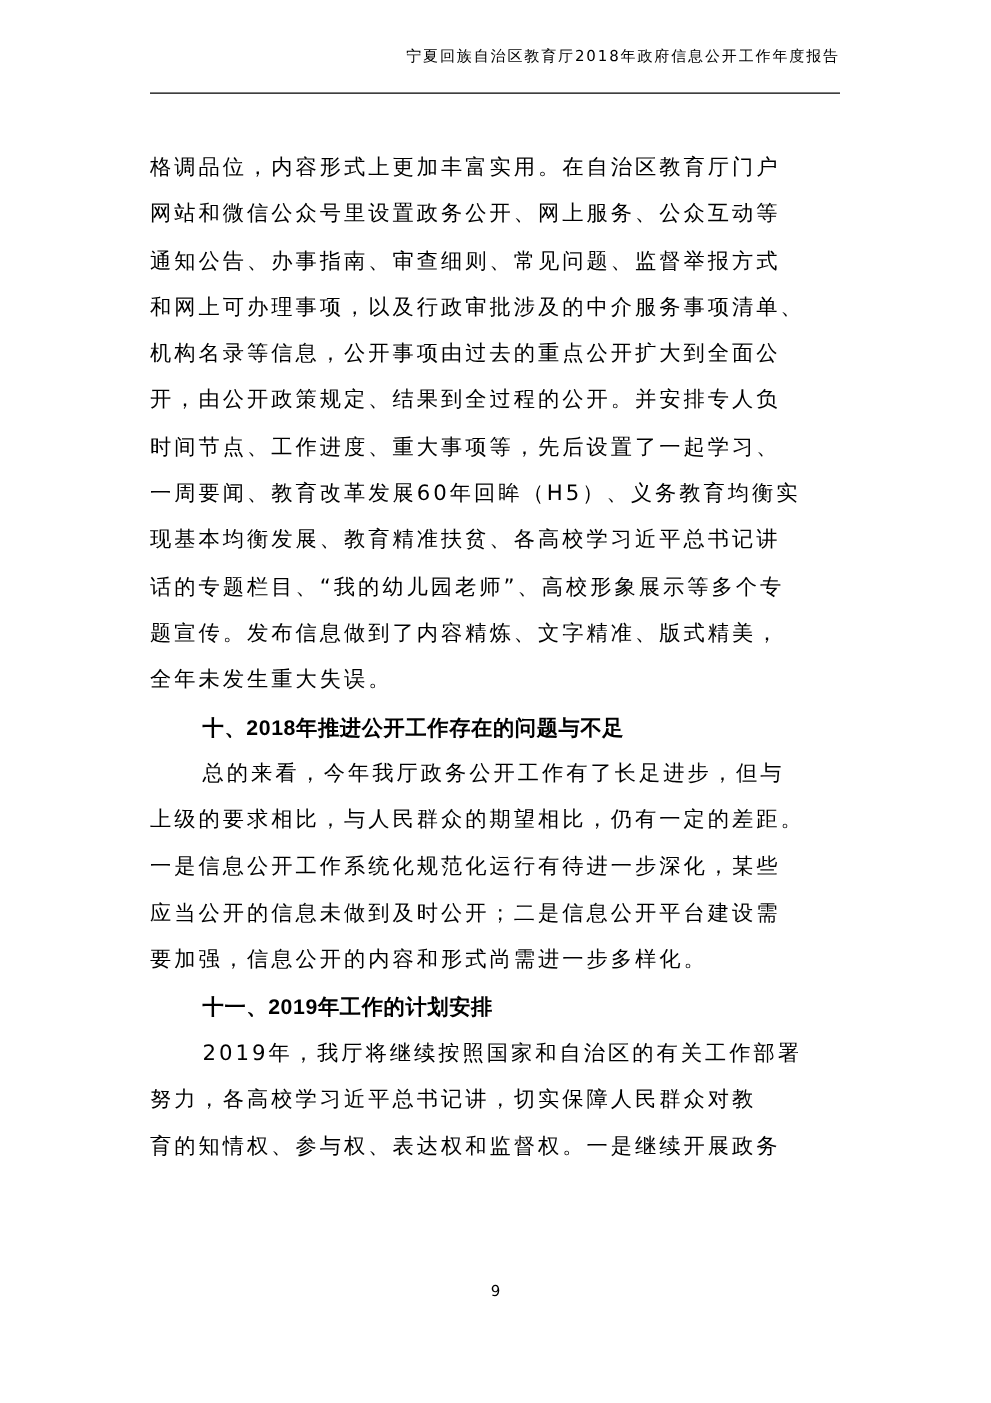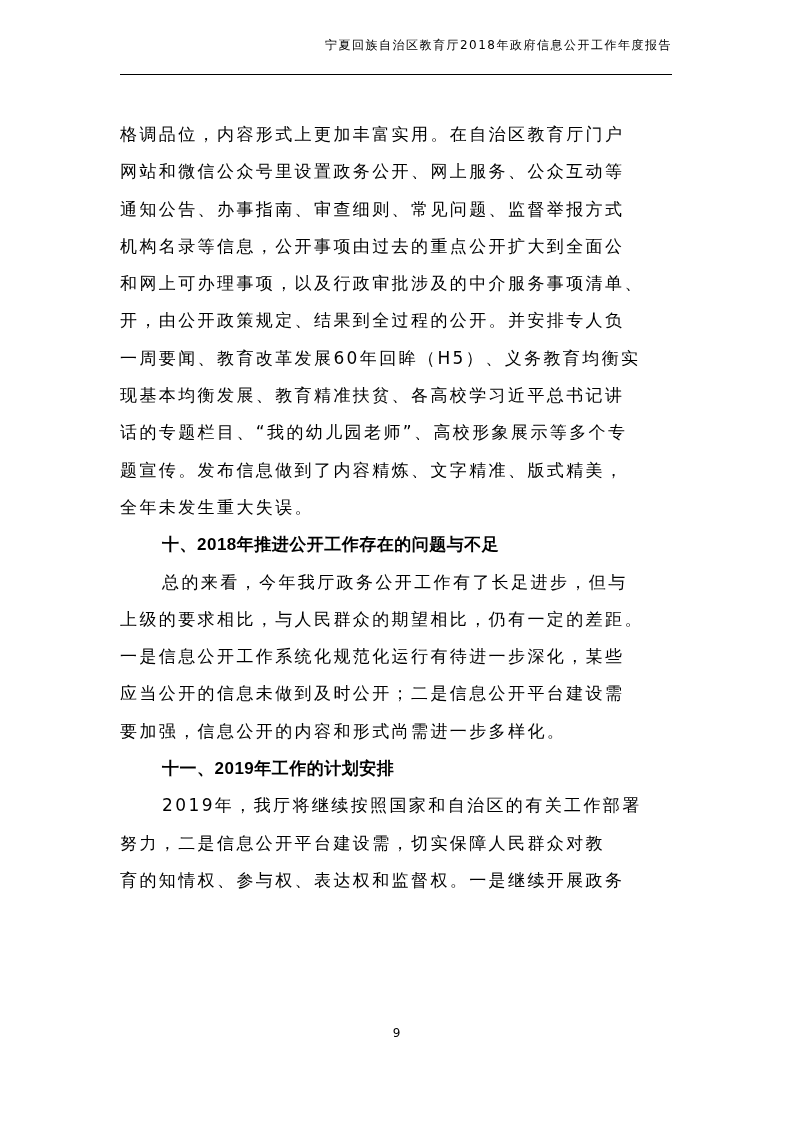--- a/index.html
+++ b/index.html
@@ -41,33 +41,34 @@
 </head>
 <body>
 
 <div class="running-header">宁夏回族自治区教育厅2018年政府信息公开工作年度报告</div>
 <div class="header-rule"></div>
 
 <div class="body-text" id="body-text">
     <div class="line">格调品位，内容形式上更加丰富实用。在自治区教育厅门户</div>
     <div class="line">网站和微信公众号里设置政务公开、网上服务、公众互动等</div>
     <div class="line">通知公告、办事指南、审查细则、常见问题、监督举报方式</div>
+    <div class="line">和网上可办理事项，以及行政审批涉及的中介服务事项清单、</div>
     <div class="line">机构名录等信息，公开事项由过去的重点公开扩大到全面公</div>
-    <div class="line">和网上可办理事项，以及行政审批涉及的中介服务事项清单、</div>
     <div class="line">开，由公开政策规定、结果到全过程的公开。并安排专人负</div>
+    <div class="line">时间节点、工作进度、重大事项等，先后设置了一起学习、</div>
     <div class="line">一周要闻、教育改革发展60年回眸（H5）、义务教育均衡实</div>
     <div class="line">现基本均衡发展、教育精准扶贫、各高校学习近平总书记讲</div>
     <div class="line">话的专题栏目、“我的幼儿园老师”、高校形象展示等多个专</div>
     <div class="line">题宣传。发布信息做到了内容精炼、文字精准、版式精美，</div>
     <div class="line">全年未发生重大失误。</div>
     <div class="line indent heading">十、2018年推进公开工作存在的问题与不足</div>
     <div class="line indent">总的来看，今年我厅政务公开工作有了长足进步，但与</div>
     <div class="line">上级的要求相比，与人民群众的期望相比，仍有一定的差距。</div>
     <div class="line">一是信息公开工作系统化规范化运行有待进一步深化，某些</div>
     <div class="line">应当公开的信息未做到及时公开；二是信息公开平台建设需</div>
     <div class="line">要加强，信息公开的内容和形式尚需进一步多样化。</div>
     <div class="line indent heading">十一、2019年工作的计划安排</div>
     <div class="line indent">2019年，我厅将继续按照国家和自治区的有关工作部署</div>
-    <div class="line">努力，二是信息公开平台建设需，切实保障人民群众对教</div>
+    <div class="line">努力，各高校学习近平总书记讲，切实保障人民群众对教</div>
     <div class="line">育的知情权、参与权、表达权和监督权。一是继续开展政务</div>
   </div>
 
 <div class="page-number">9</div>
 
 </body></html>

